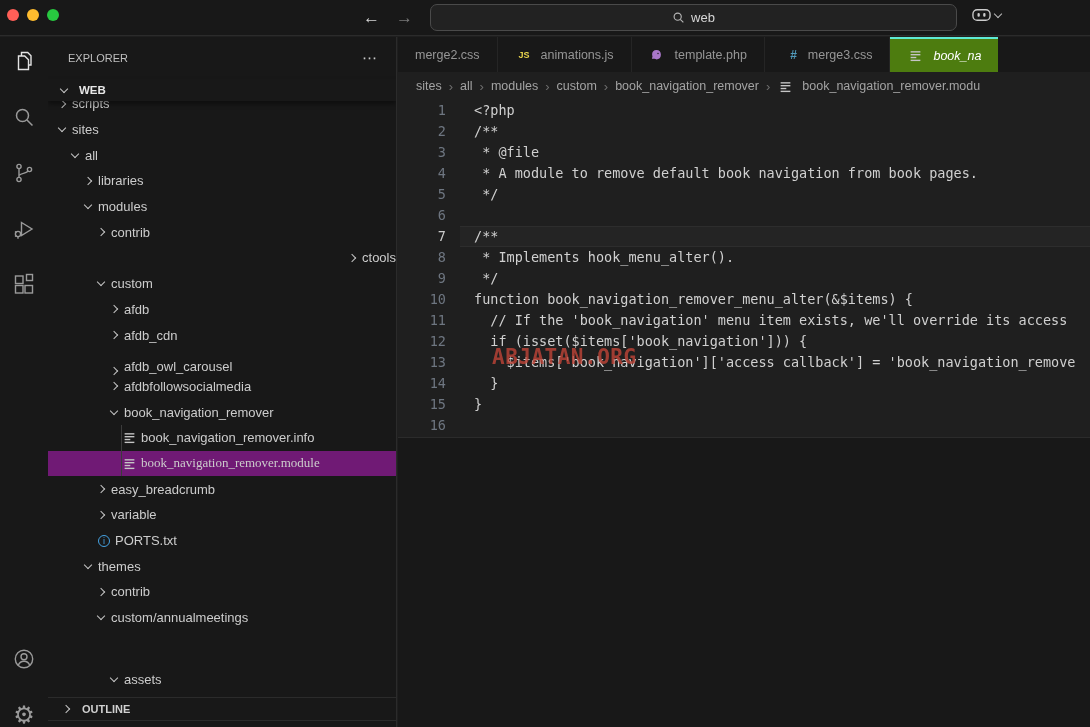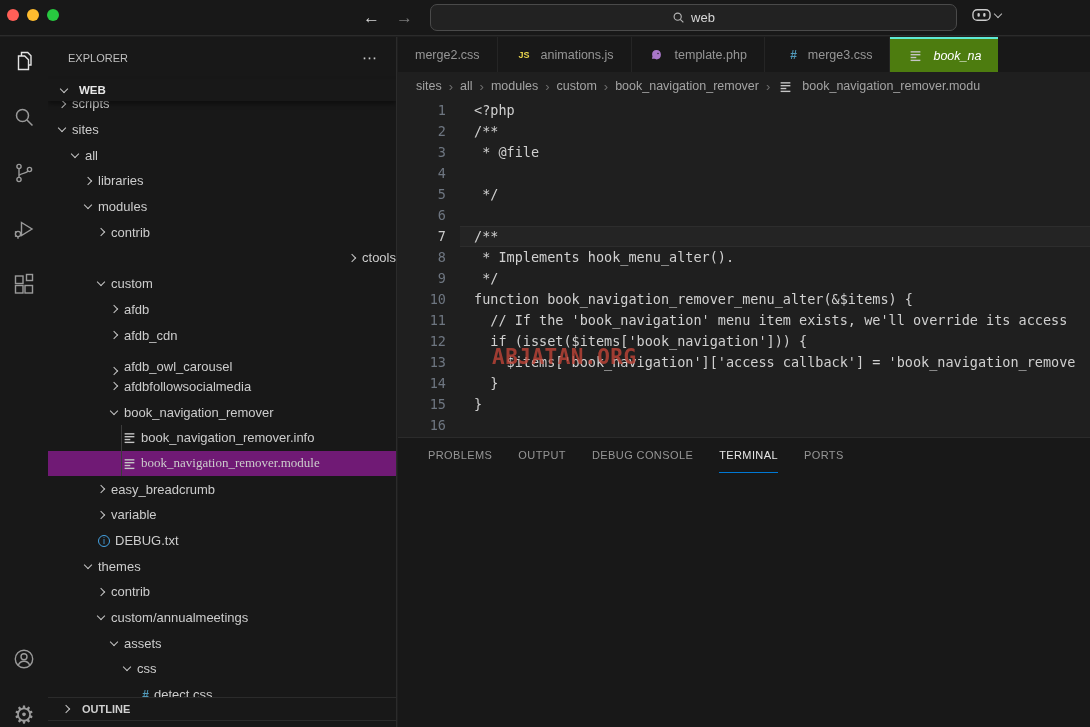--- a/index.html
+++ b/index.html
@@ -271,35 +271,35 @@
           <span>easy_breadcrumb</span>
         </div>
         <div class="trow" style="padding-left: 47px;">
           <span class="chev collapsed"></span>
           <span>variable</span>
         </div>
         <div class="trow" style="padding-left: 47px;">
           <span class="f-icon">
             <span class="ic-info">i</span>
           </span>
-          <span>DEBUG.txt</span>
+          <span>PORTS.txt</span>
         </div>
         <div class="trow" style="padding-left: 34px;">
           <span class="chev expanded"></span>
           <span>themes</span>
         </div>
         <div class="trow" style="padding-left: 47px;">
           <span class="chev collapsed"></span>
           <span>contrib</span>
         </div>
         <div class="trow" style="padding-left: 47px;">
           <span class="chev expanded"></span>
           <span>custom/annualmeetings</span>
         </div>
-        <div class="trow" style="padding-left: 60px;">
+        <div class="trow" style="padding-left: 60px; margin-top: 36px;">
           <span class="chev expanded"></span>
           <span>assets</span>
         </div>
         <div class="trow" style="padding-left: 73px;">
           <span class="chev expanded"></span>
           <span>css</span>
         </div>
         <div class="trow" style="padding-left: 86px;">
           <span class="f-icon">
             <span class="ic-hash">#</span>
@@ -377,36 +377,29 @@
           </svg>
         </span>
         <span>book_navigation_remover.modu</span>
       </span>
     </div>
   <div class="code" id="code">
     <div class="watermark" style="color: rgb(192, 68, 55);">ABJATAN.ORG</div>
   <div class="crow"><span class="lnum">1</span><span class="ctext">&lt;?php</span></div>
       <div class="crow"><span class="lnum">2</span><span class="ctext">/**</span></div>
       <div class="crow"><span class="lnum">3</span><span class="ctext"> * @file</span></div>
-      <div class="crow"><span class="lnum">4</span></div>
+      <div class="crow"><span class="lnum">4</span><span class="ctext"> * A module to remove default book navigation from book pages.</span></div>
       <div class="crow"><span class="lnum">5</span><span class="ctext"> */</span></div>
       <div class="crow"><span class="lnum">6</span><span class="ctext"></span></div>
       <div class="crow current"><span class="lnum">7</span><span class="ctext">/**</span></div>
       <div class="crow"><span class="lnum">8</span><span class="ctext"> * Implements hook_menu_alter().</span></div>
       <div class="crow"><span class="lnum">9</span><span class="ctext"> */</span></div>
       <div class="crow"><span class="lnum">10</span><span class="ctext">function book_navigation_remover_menu_alter(&amp;$items) {</span></div>
       <div class="crow"><span class="lnum">11</span><span class="ctext">  // If the 'book_navigation' menu item exists, we'll override its access</span></div>
       <div class="crow"><span class="lnum">12</span><span class="ctext">  if (isset($items['book_navigation'])) {</span></div>
       <div class="crow"><span class="lnum">13</span><span class="ctext">    $items['book_navigation']['access callback'] = 'book_navigation_remove</span></div>
       <div class="crow"><span class="lnum">14</span><span class="ctext">  }</span></div>
       <div class="crow"><span class="lnum">15</span><span class="ctext">}</span></div>
       <div class="crow"><span class="lnum">16</span><span class="ctext"></span></div>
     </div>
   <div class="panel">
-    <div class="panel-tabs" id="paneltabs">
-        <span class="ptab">PROBLEMS</span>
-        <span class="ptab">OUTPUT</span>
-        <span class="ptab">DEBUG CONSOLE</span>
-        <span class="ptab active">TERMINAL</span>
-        <span class="ptab">PORTS</span>
-      </div>
   </div>
 </div>
 
 </body></html>

